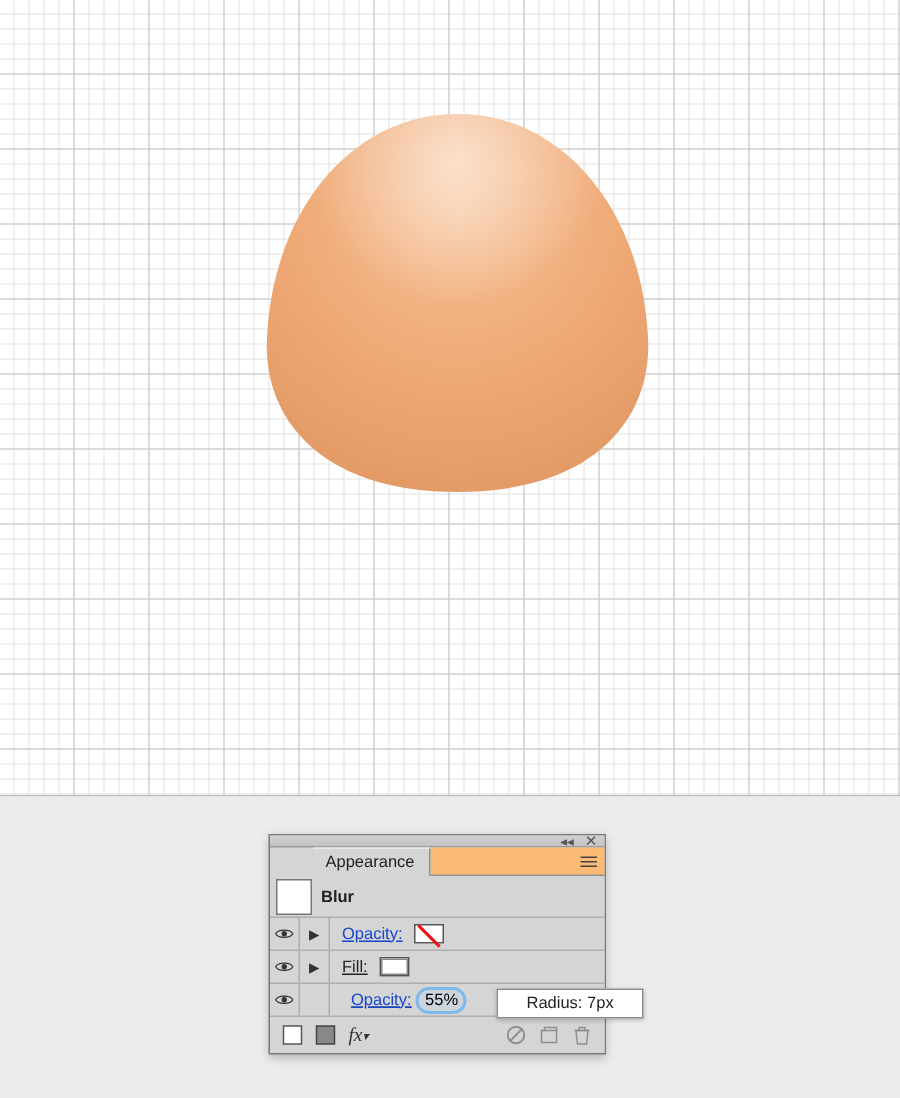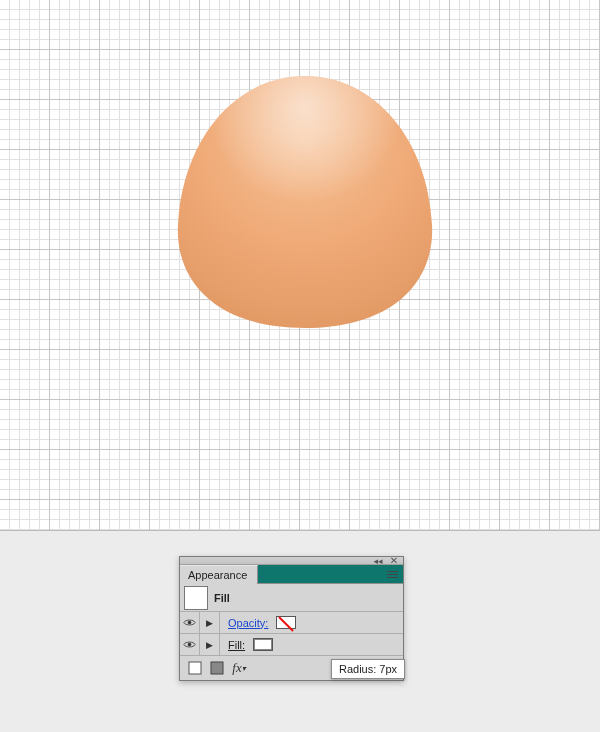--- a/index.html
+++ b/index.html
@@ -51,23 +51,24 @@
   .panel-top .pcollapse {
     position:absolute; right:18px; top:-1px; width:14px; text-align:center;
     font-size:9px; color:#555;
   }
   .panel-top .pclose {
     position:absolute; right:2px; top:-2px; width:14px; text-align:center;
     font-size:10px; color:#555;
   }
   .panel-tabrow {
     height:19px;
-    background:#0f766e;
+    background:#fdba74;
     border-bottom:1px solid #8f8f8f;
     position:relative;
+    margin-left:29px;
   }
   .panel-tab {
     position:absolute; left:0; top:0;
     height:19px; padding:3px 10px 0 8px;
     background:#d5d5d5;
     border-right:1px solid #8f8f8f;
     border-top:1px solid #e9e9e9;
     font-size:11px;
   }
   .panel-menu {
@@ -114,21 +115,21 @@
     border-radius:10px;
     padding:0 4px; line-height:14px;
     color:#000; background:rgba(180,210,245,.25);
     margin-left:3px;
   }
   .row.effect .label { padding-left:14px; }
   
   .tooltip {
     position:absolute; left:331px; top:659px;
     background:#fff; border:1px solid #8a8a8a;
-    padding:3px 7px; font-size:11px;
+    padding:3px 19px; font-size:11px;
     box-shadow:0 1px 3px rgba(0,0,0,.25);
     white-space:nowrap;
   }
   
   .panel-bottom {
     height:24px; display:flex; align-items:center;
     background:#d5d5d5;
     padding:0 4px;
   }
   .panel-bottom .sep { flex:1; }
@@ -183,21 +184,21 @@
     <div class="panel-tab">Appearance</div>
     <div class="panel-menu">
       <span></span>
         <span></span>
         <span></span>
     </div>
   </div>
 
   <div class="row header">
     <div class="thumb"></div>
-    <div class="title">Fill</div>
+    <div class="title">Blur</div>
   </div>
 
   <div class="row">
     <div class="vis">
       <svg viewBox="0 0 16 10">
         <path d="M1 5 C3 1 13 1 15 5 C13 9 3 9 1 5 Z" fill="none" stroke="#333" stroke-width="1"></path>
         <circle cx="8" cy="5" r="2.2" fill="#333"></circle>
       </svg>
     </div>
     <div class="slot2">▶</div>
@@ -211,20 +212,32 @@
         <path d="M1 5 C3 1 13 1 15 5 C13 9 3 9 1 5 Z" fill="none" stroke="#333" stroke-width="1"></path>
         <circle cx="8" cy="5" r="2.2" fill="#333"></circle>
       </svg>
     </div>
     <div class="slot2">▶</div>
     <span class="label">Fill:</span>
     <span class="swatch fillwhite"></span>
   </div>
 
 
+  <div class="row effect">
+    <div class="vis">
+      <svg viewBox="0 0 16 10">
+        <path d="M1 5 C3 1 13 1 15 5 C13 9 3 9 1 5 Z" fill="none" stroke="#333" stroke-width="1"></path>
+        <circle cx="8" cy="5" r="2.2" fill="#333"></circle>
+      </svg>
+    </div>
+    <div class="slot2"></div>
+    <span class="label">
+      <span class="link">Opacity:</span><span class="circled">55%</span>
+    </span>
+  </div>
 
   <div class="panel-bottom">
     <div class="bicon">
       <svg viewBox="0 0 14 14">
           <rect x="1" y="1" width="12" height="12" fill="#fff" stroke="#555"></rect>
         </svg>
     </div>
     <div class="bicon">
       <svg viewBox="0 0 14 14">
           <rect x="1" y="1" width="12" height="12" fill="#888" stroke="#444"></rect>

